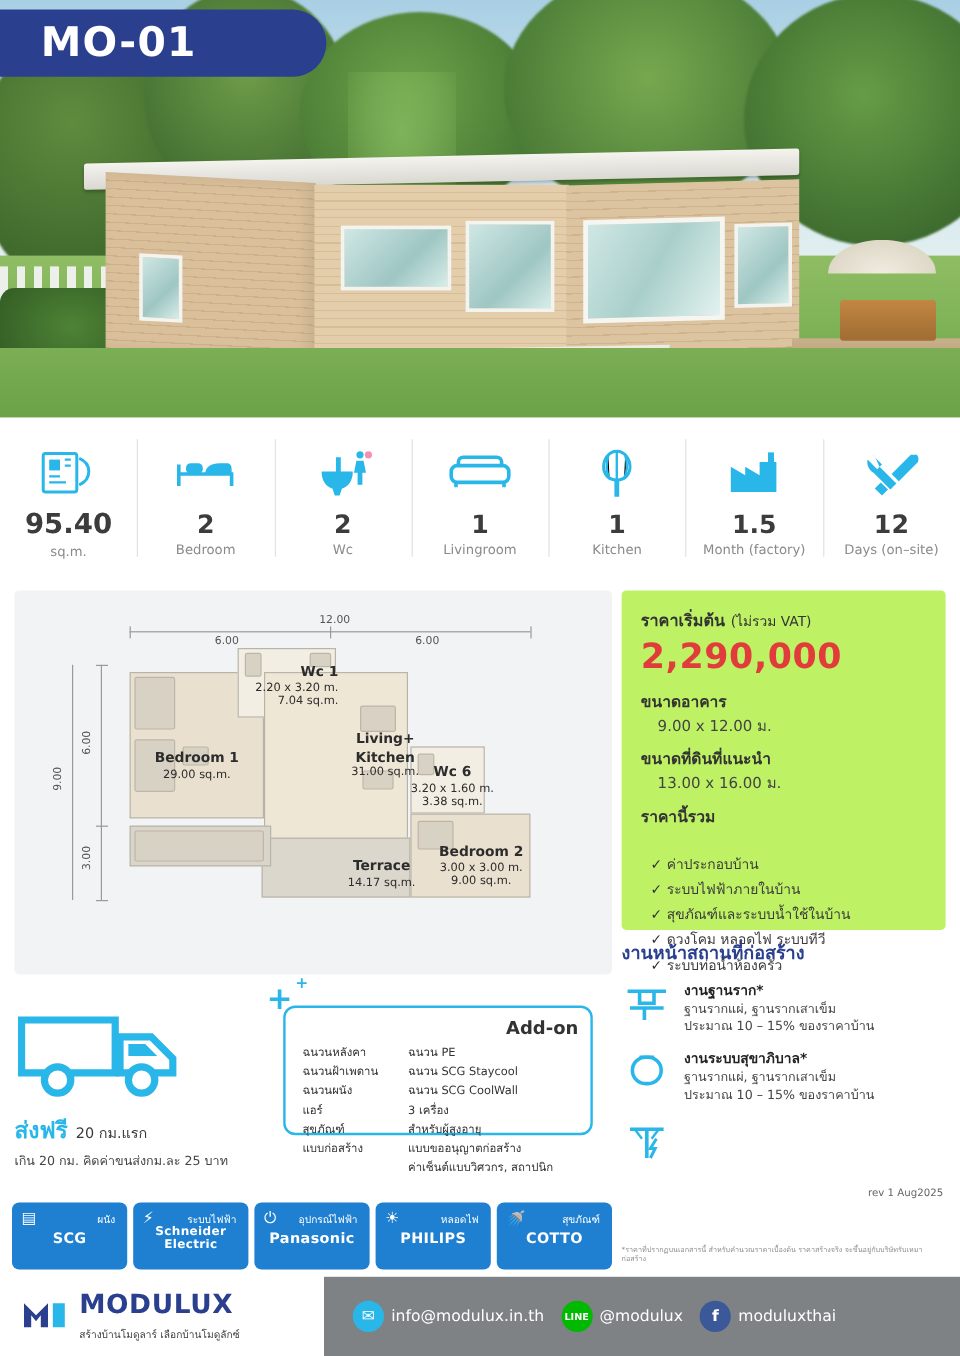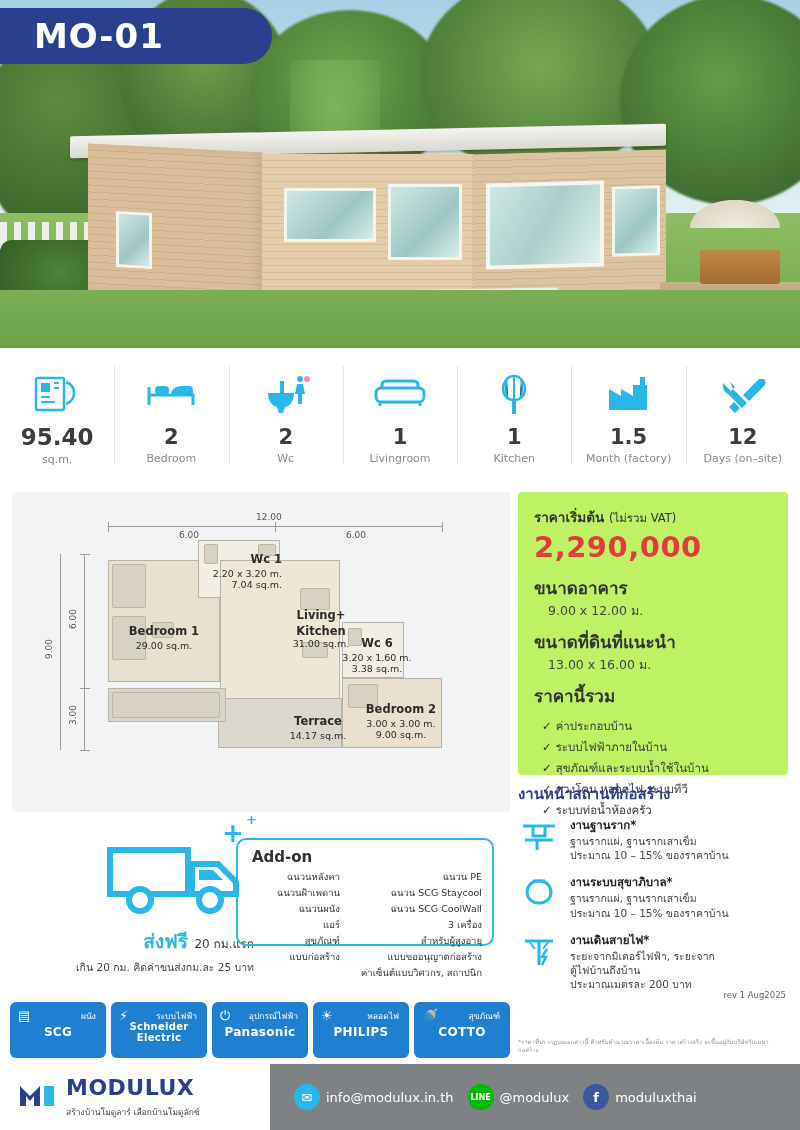--- a/index.html
+++ b/index.html
@@ -176,52 +176,52 @@
 
   
   .pricebox {
     position: absolute; left: 518px; top: 10px; width: 270px; height: 283px;
     background: #bef264; border-radius: 4px; padding: 14px 16px;
   }
   .price-label { font-size: 13.5px; color: #333; font-weight: bold; }
   .price-label .small { font-weight: normal; font-size: 11.5px; }
   .price-value { font-size: 29px; color: #e23b3b; font-weight: bold; margin: 2px 0 10px; letter-spacing: .5px; }
   .p-row { margin-bottom: 7px; }
-  .p-head { font-size: 17px; font-weight: bold; color: #333; }
+  .p-head { font-size: 13px; font-weight: bold; color: #333; }
   .p-sub { font-size: 12.5px; color: #444; padding-left: 14px; }
-  .p-list { margin-top: 8px; }
+  .p-list { margin-top: 20px; }
   .p-item { font-size: 11.5px; color: #3b3b3b; padding-left: 8px; margin-bottom: 3px; }
   .chk { color: #2f2f2f; margin-right: 4px; }
 
   .sitebox {
     position: absolute; left: 518px; top: 300px; width: 270px; height: 250px;
   }
   .site-title { font-size: 15px; font-weight: bold; color: #2b3f8f; margin-bottom: 10px; }
   .site-item { display: flex; gap: 10px; margin-bottom: 11px; }
   .site-ic { width: 42px; flex: 0 0 42px; display:flex; align-items:flex-start; justify-content:center; padding-top:2px;}
   .site-txt b { font-size: 11.5px; display: block; color: #222; }
   .site-txt span { font-size: 10.5px; color: #444; display:block; line-height:1.35; }
 
   .disclaimer {
     position: absolute; left: 518px; top: 556px; width: 270px;
     font-size: 6px; color: #8d8d8d; line-height: 1.35;
   }
 
   
-  .delivery { position: absolute; left: 24px; top: 352px; width: 230px; text-align: right; }
+  .delivery { position: absolute; left: 12px; top: 352px; width: 230px; text-align: left; }
   .free-line { font-size: 19px; color: #29b6e8; font-weight: bold; }
   .free-line small { font-size: 12px; color: #3a3a3a; font-weight: normal; }
   .free-sub { font-size: 10.5px; color: #444; margin-top: 3px; }
 
   .addon {
     position: absolute; left: 236px; top: 356px; width: 258px; height: 108px;
     border: 2px solid #29b6e8; border-radius: 10px; padding: 8px 10px 8px 14px;
   }
-  .addon-title { font-size: 15px; font-weight: bold; color: #333; margin-bottom: 3px; }
-  .addon-grid { display: grid; grid-template-columns: 88px 1fr; row-gap: 1px; text-align: right; }
+  .addon-title { font-size: 15px; font-weight: bold; color: #333; margin-bottom: 3px; text-align: right; }
+  .addon-grid { display: grid; grid-template-columns: 88px 1fr; row-gap: 1px; }
   .addon-grid div { font-size: 9.5px; color: #333; }
   .plusdec { position: absolute; left: 222px; top: 336px; color: #29b6e8; font-size: 26px; font-weight: bold; }
   .plusdec2 { position: absolute; left: 246px; top: 330px; color: #29b6e8; font-size: 13px; font-weight: bold; }
 
   
   .brands {
     position: absolute; left: 10px; top: 1002px; width: 500px; height: 56px;
     display: flex; gap: 5px;
   }
   .brand {
@@ -372,21 +372,21 @@
       <div class="val">12</div>
       <div class="unit">Days (on–site)</div>
     </div>
   </div>
 
   <div class="content">
 
     <div class="planbox">
       <div class="plan-inner">
 
-        <div class="dimtxt" style="left:244px; top:20px;text-align:center;">12.00</div>
+        <div class="dimtxt" style="left:254px; top:20px;text-align:center;">12.00</div>
         <div class="dimline" style="left:96px; top:34px; width:334px; height:1px;"></div>
         <div class="dimline" style="left:96px; top:30px; width:1px; height:10px;"></div>
         <div class="dimline" style="left:263px; top:30px; width:1px; height:10px;"></div>
         <div class="dimline" style="left:430px; top:30px; width:1px; height:10px;"></div>
         <div class="dimtxt" style="left:167px; top:38px;">6.00</div>
         <div class="dimtxt" style="left:334px; top:38px;">6.00</div>
 
         <div class="dimline" style="left:72px; top:62px; width:1px; height:196px;"></div>
         <div class="dimline" style="left:68px; top:62px; width:10px; height:1px;"></div>
         <div class="dimline" style="left:68px; top:196px; width:10px; height:1px;"></div>
@@ -513,26 +513,20 @@
         </div>
       </div>
 
       <div class="site-item">
         <div class="site-ic">
           <svg width="40" height="34" viewBox="0 0 40 34">
               <path d="M6 8h28M20 8v24" stroke="#29b6e8" stroke-width="3"></path>
               <path d="M10 8l6 8M30 8l-6 8" stroke="#29b6e8" stroke-width="2"></path>
               <path d="M28 16l-5 8h4l-4 8" stroke="#29b6e8" stroke-width="2.5" fill="none"></path>
             </svg>
-        </div>
-        <div class="site-txt">
-          <b>งานเดินสายไฟ*</b>
-          <span>ระยะจากมิเตอร์ไฟฟ้า, ระยะจาก</span>
-          <span>ตู้ไฟบ้านถึงบ้าน</span>
-          <span>ประมาณเมตรละ 200 บาท</span>
         </div>
       </div>
     </div>
 
     <div class="disclaimer">*ราคาที่ปรากฏบนเอกสารนี้ สำหรับคำนวณราคาเบื้องต้น ราคาสร้างจริง จะขึ้นอยู่กับบริษัทรับเหมาก่อสร้าง</div>
 
     <div class="delivery">
       <div>
         <svg width="150" height="88" viewBox="0 0 150 88">
           <path d="M6 16h78v44H6z" fill="none" stroke="#29b6e8" stroke-width="6"></path>

